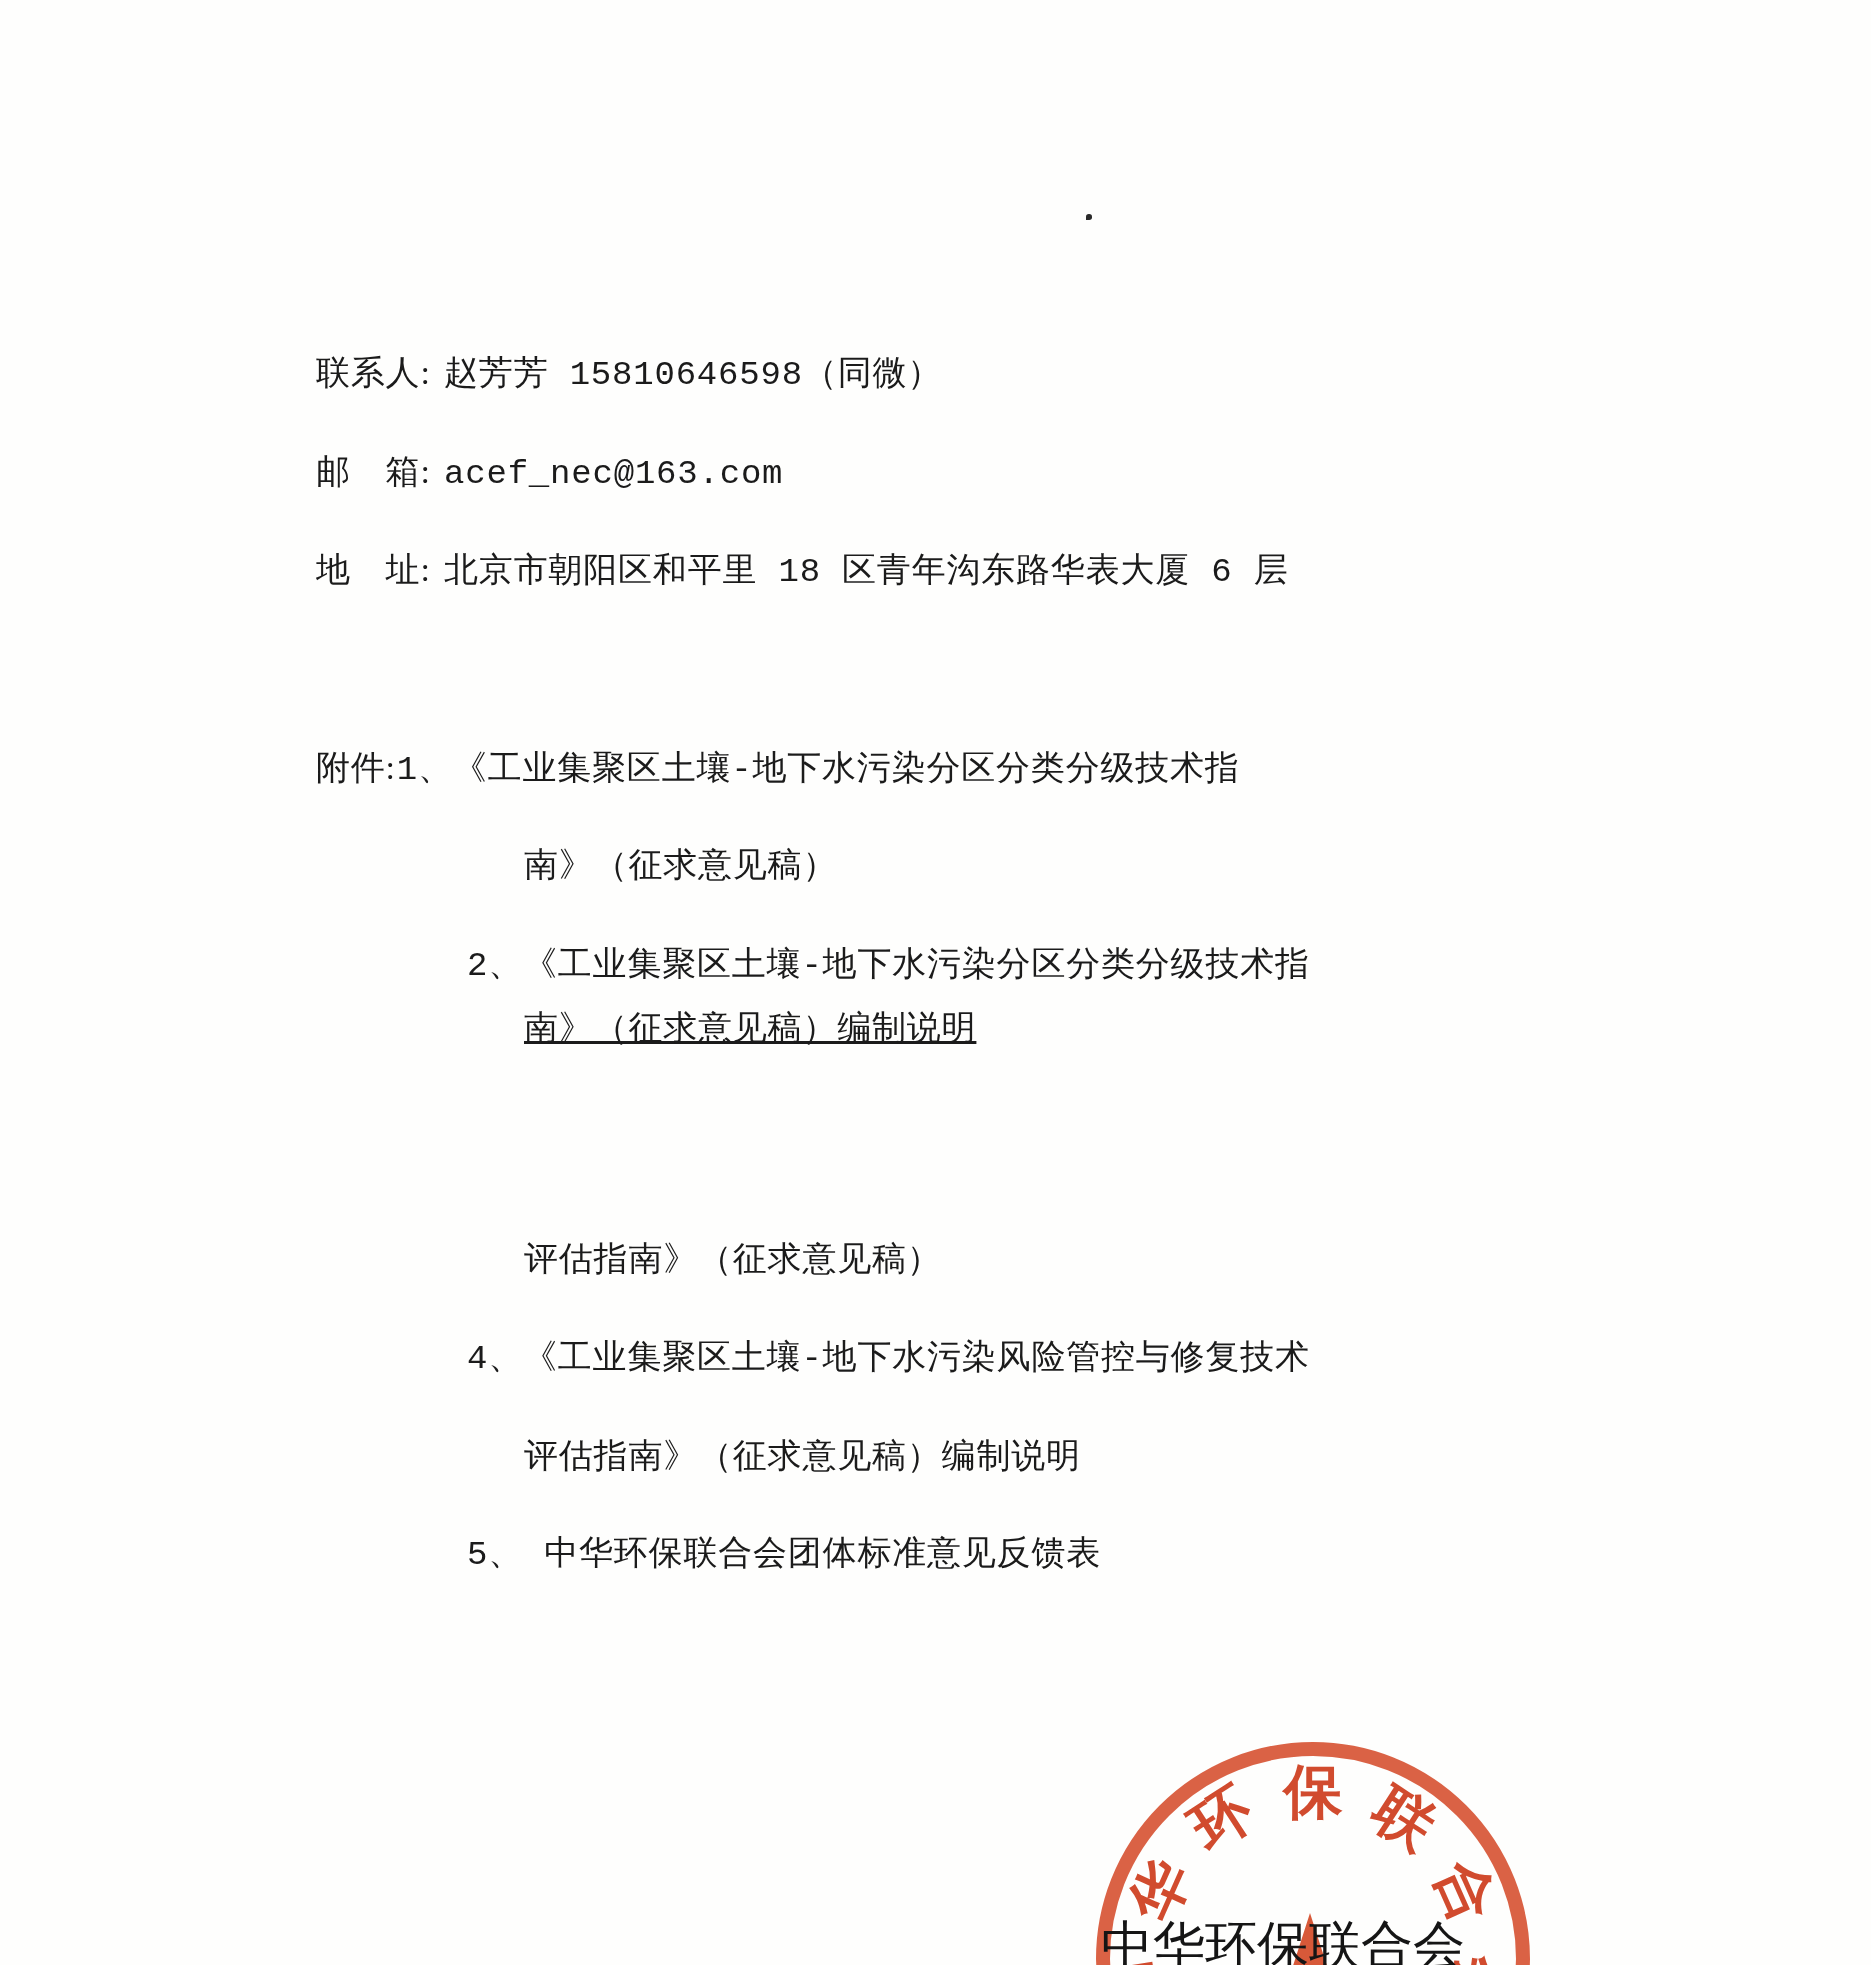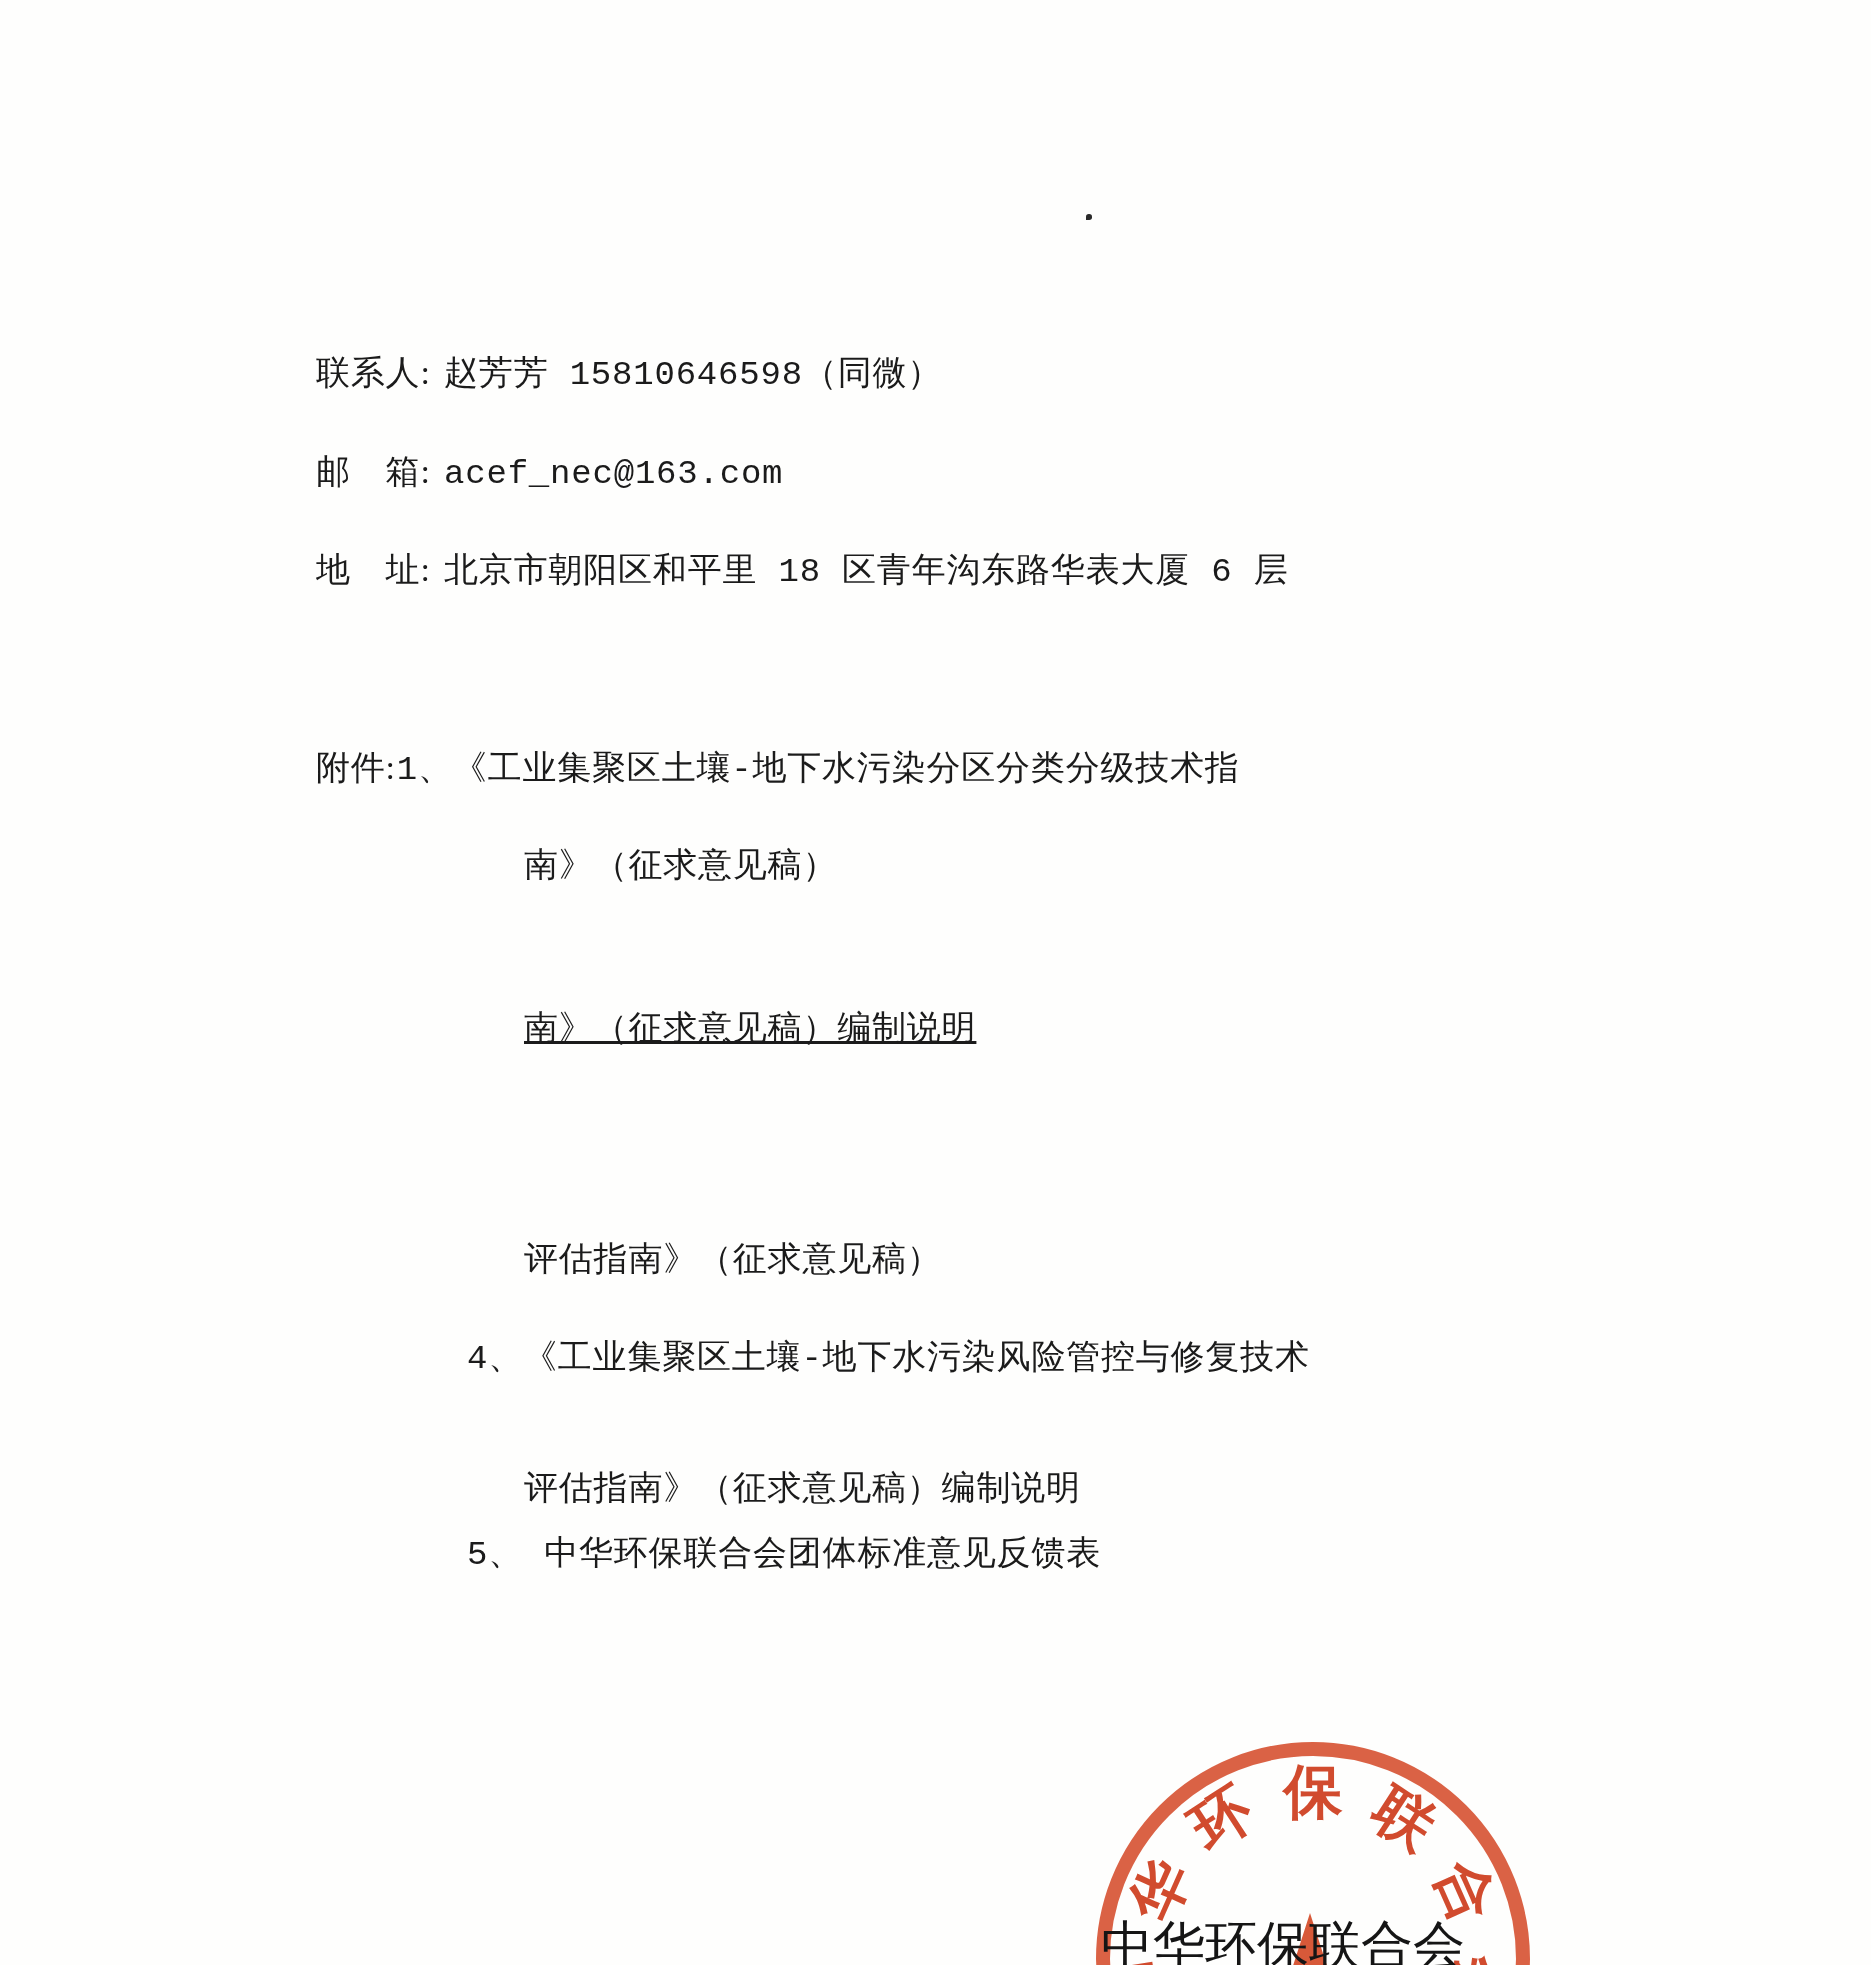--- a/index.html
+++ b/index.html
@@ -72,30 +72,33 @@
   <div class="line" style="left:316px;top:550px;">
     <span class="lbl">地　址:</span><span class="val">北京市朝阳区和平里 18 区青年沟东路华表大厦 6 层</span>
   </div>
 
   <div class="line" style="left:316px;top:748px;">
     <span class="lbl attlbl">附件:</span><span>1、《工业集聚区土壤-地下水污染分区分类分级技术指</span>
   </div>
   <div class="line" style="left:524px;top:847px;">
     <span>南》（征求意见稿）</span>
   </div>
+  <div class="line" style="left:467px;top:946px;">
+    <span>2、《工业集聚区土壤-地下水污染分区分类分级技术指</span>
+  </div>
   <div class="line" style="left:524px;top:1010px;text-decoration:underline;">
     <span>南》（征求意见稿）编制说明</span>
   </div>
   <div class="line" style="left:524px;top:1241px;">
     <span>评估指南》（征求意见稿）</span>
   </div>
   <div class="line" style="left:467px;top:1339px;">
     <span>4、《工业集聚区土壤-地下水污染风险管控与修复技术</span>
   </div>
-  <div class="line" style="left:524px;top:1438px;margin-top:32px;">
+  <div class="line" style="left:524px;top:1438px;">
     <span>评估指南》（征求意见稿）编制说明</span>
   </div>
   <div class="line" style="left:467px;top:1535px;">
     <span>5、 中华环保联合会团体标准意见反馈表</span>
   </div>
 
   <div id="seal">
     <div class="star"></div>
     <div>
         <span class="arc-char" style="transform: translate(-50%, -50%) rotate(-99deg) translateY(-167px);">中</span>

